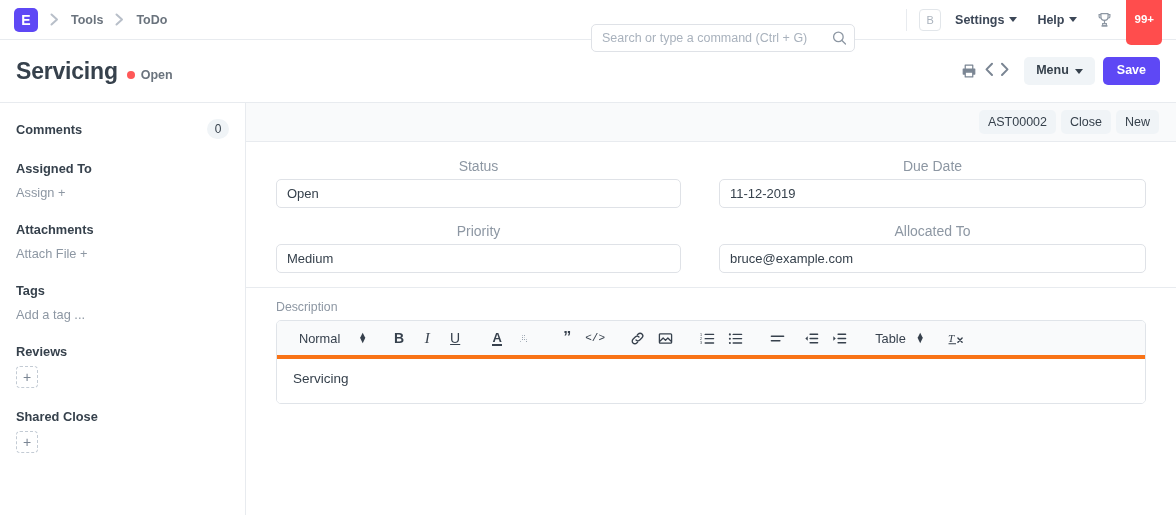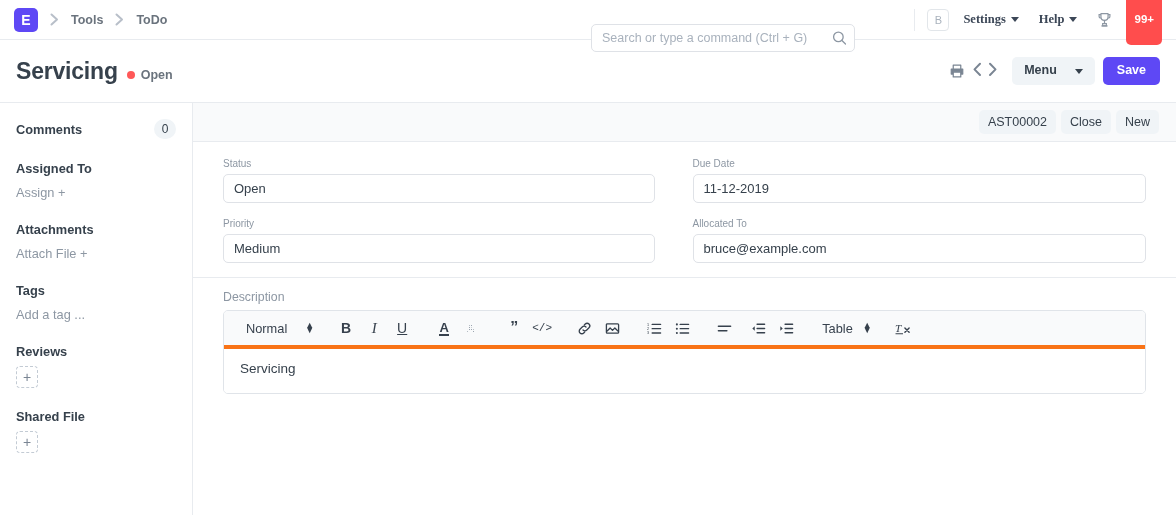--- a/index.html
+++ b/index.html
@@ -95,21 +95,20 @@
     margin-right: 14px;
   }
   .nav-dd {
     font-size: 12.5px;
     font-weight: bold;
     color: #3c4757;
     display: flex; align-items: center;
     gap: 5px;
     margin-right: 20px;
     cursor: pointer;
-    font-family: Liberation Serif, serif;
   }
   .caret {
     width: 0; height: 0;
     border-left: 4px solid transparent;
     border-right: 4px solid transparent;
     border-top: 5px solid #3c4757;
   }
   .trophy { color: #8d97a3; margin-right: 14px; display: flex; }
   .badge-red {
     background: #ff4d4d;
@@ -174,36 +173,36 @@
     font-weight: bold;
     border-radius: 5px;
     border: none;
     padding: 7px 12px;
     cursor: pointer;
     line-height: 1.1;
   }
   .btn-default {
     background: #f0f4f7;
     color: #36414c;
-    display: flex; align-items: center; gap: 18px;
+    display: flex; align-items: center; gap: 6px;
     margin-left: 12px;
   }
   .btn-default .caret { border-top-color: #36414c; }
   .btn-primary {
     background: #5e48f5;
     color: #fff;
     margin-left: 8px;
     padding: 7px 14px;
   }
 
   
   .layout { display: flex; height: 412px; }
 
   .sidebar {
-    width: 193px;
+    width: 246px;
     background: #fff;
     border-right: 1px solid #e8ebef;
     padding: 16px;
     flex-shrink: 0;
   }
   .side-row {
     display: flex;
     align-items: center;
     justify-content: space-between;
     margin-bottom: 22px;
@@ -271,24 +270,25 @@
     padding: 16px 30px 14px 30px;
     display: flex;
     border-bottom: 1px solid #e8ebef;
   }
   .col { width: 50%; }
   .col-left { padding-right: 30px; }
   .col-right { padding-left: 8px; }
   .field { margin-bottom: 15px; }
   .field:last-child { margin-bottom: 0; }
   .field-label {
-    font-size: 10px;
+    font-size: 14px;
     color: #8d97a3;
     margin-bottom: 5px;
     display: block;
+    text-align: center;
   }
   .field-input {
     width: 100%;
     height: 29px;
     border: 1px solid #dfe2e7;
     border-radius: 5px;
     background: #fff;
     font-size: 13px;
     font-family: "Liberation Sans", sans-serif;
     color: #36414c;
@@ -468,21 +468,21 @@
       <span class="side-head">Tags</span>
       <span class="side-link">Add a tag ...</span>
     </div>
 
     <div class="side-group">
       <span class="side-head">Reviews</span>
       <span class="plus-box">+</span>
     </div>
 
     <div class="side-group">
-      <span class="side-head">Shared File</span>
+      <span class="side-head">Shared Close</span>
       <span class="plus-box">+</span>
     </div>
   </div>
 
   <div class="main">
 
     <div class="main-toolbar">
       <button class="tb-btn">AST00002</button>
       <button class="tb-btn">Close</button>
       <button class="tb-btn">New</button>

